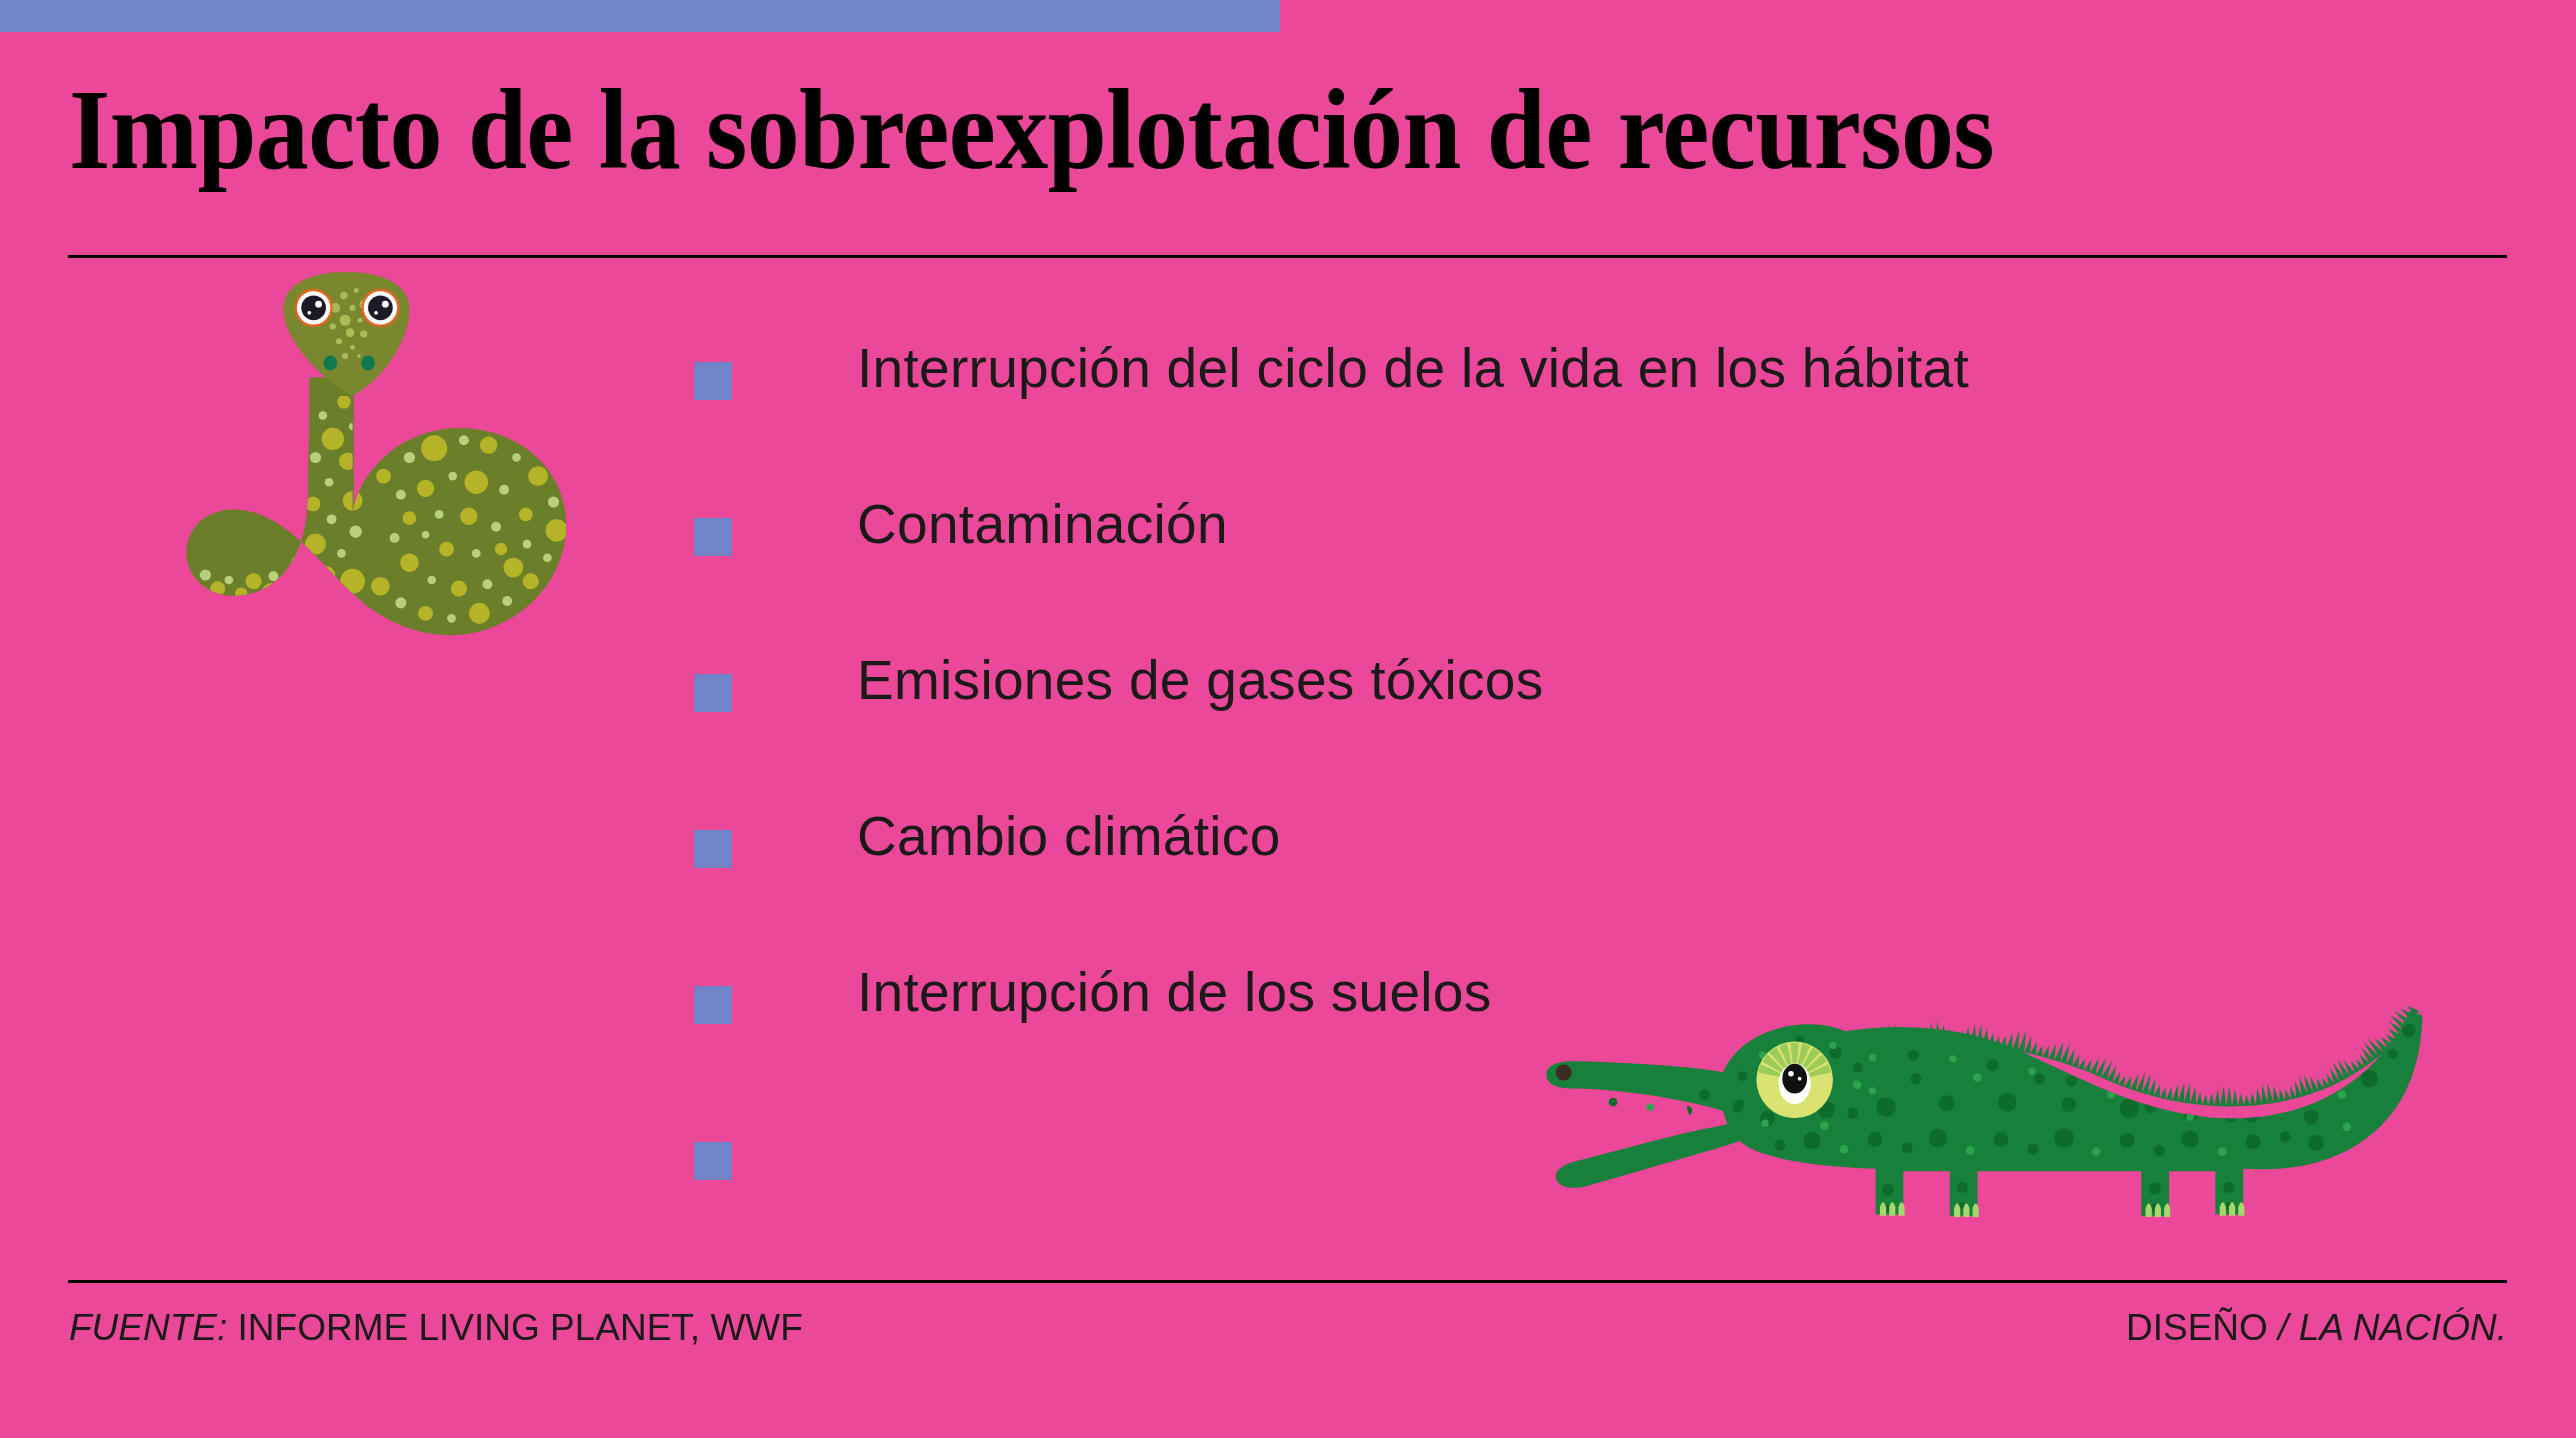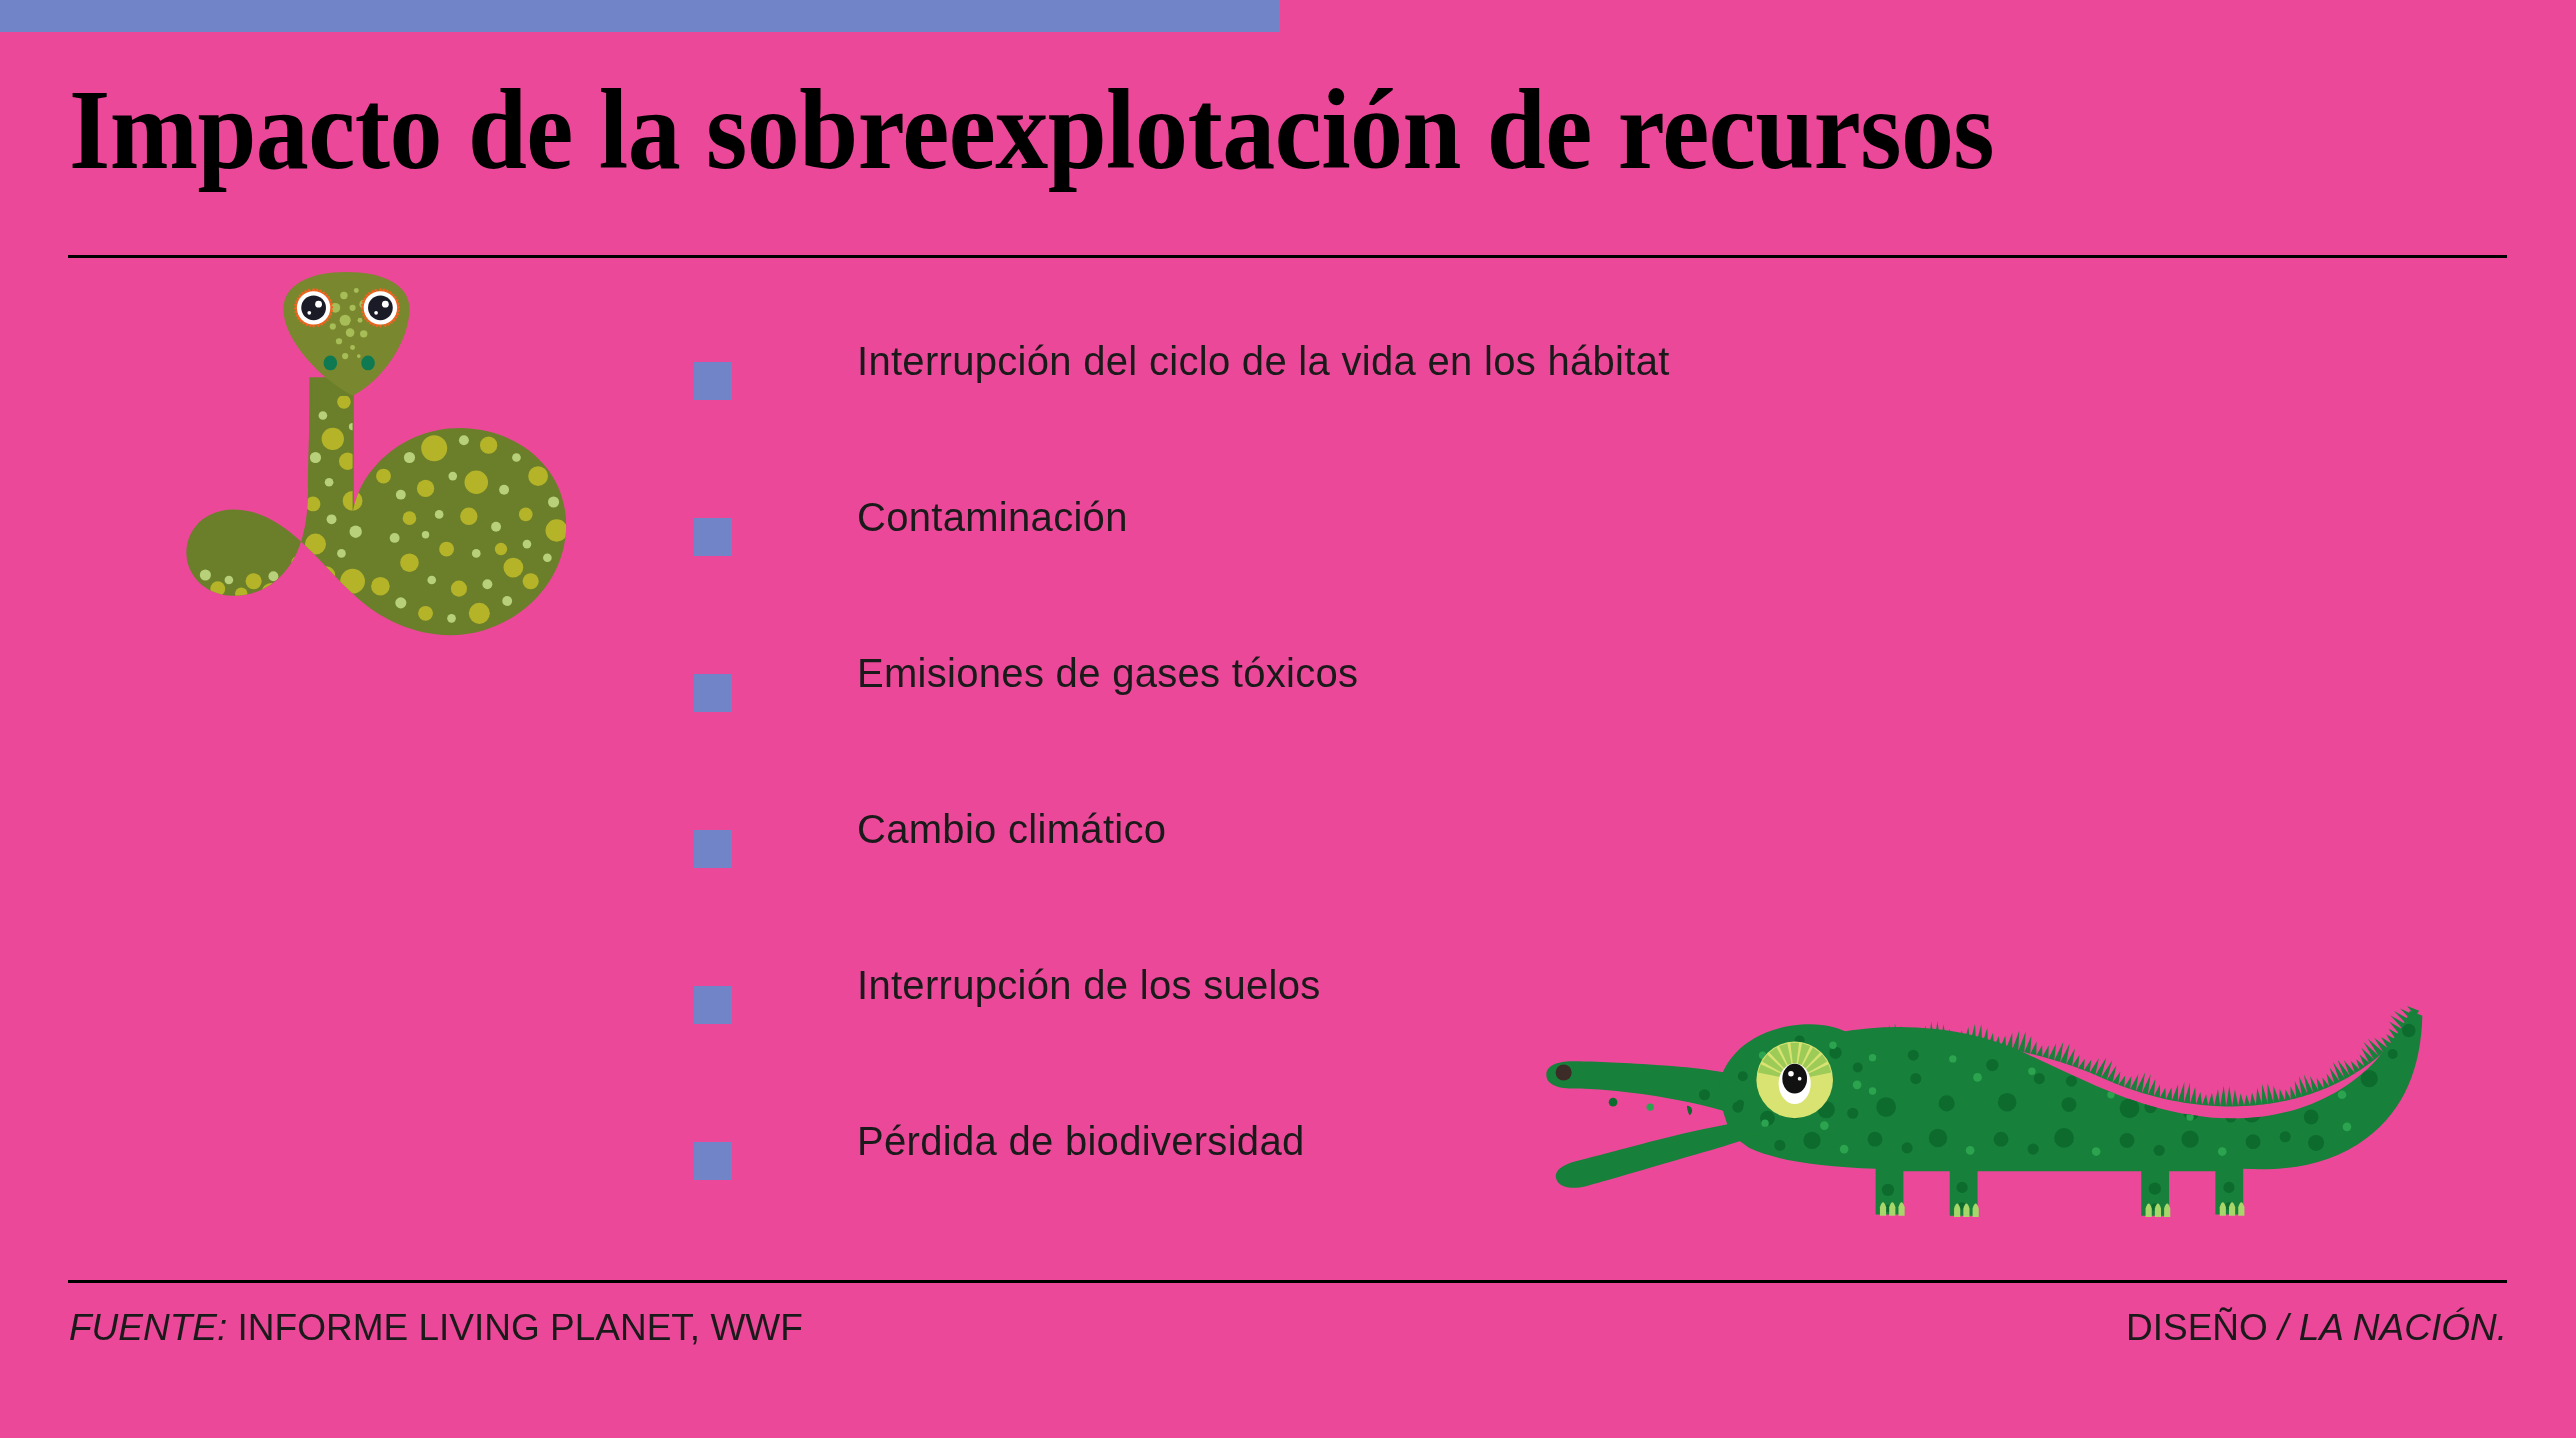--- a/index.html
+++ b/index.html
@@ -73,21 +73,21 @@
     width: 38px;
     height: 38px;
     background: #7284c8;
   }
   .bullet-label {
     position: absolute;
     left: 163px;
     top: -21px;
     font-family: "Liberation Sans", sans-serif;
     font-weight: 400;
-    font-size: 40px;
+    font-size: 55px;
     line-height: 1;
     color: #1a1a1a;
     letter-spacing: 0.3px;
     white-space: nowrap;
   }
 
   
   #footer-left {
     position: absolute;
     left: 69px;
@@ -345,21 +345,20 @@
     <div class="bullet-row">
       <span class="bullet-marker"></span>
       <span class="bullet-label">Cambio climático</span>
     </div>
     <div class="bullet-row">
       <span class="bullet-marker"></span>
       <span class="bullet-label">Interrupción de los suelos</span>
     </div>
     <div class="bullet-row">
       <span class="bullet-marker"></span>
-      <span class="bullet-label">Pérdida de biodiversidad</span>
     </div>
   </div>
 
   <div id="croc-illustration">
     <svg viewBox="0 0 1620 450" width="1001" height="278" xmlns="http://www.w3.org/2000/svg">
       <defs>
         <clipPath id="crocBodyClip">
           <path d="M300,240
                    C300,160 360,96 470,76
                    C580,56 690,68 780,110

